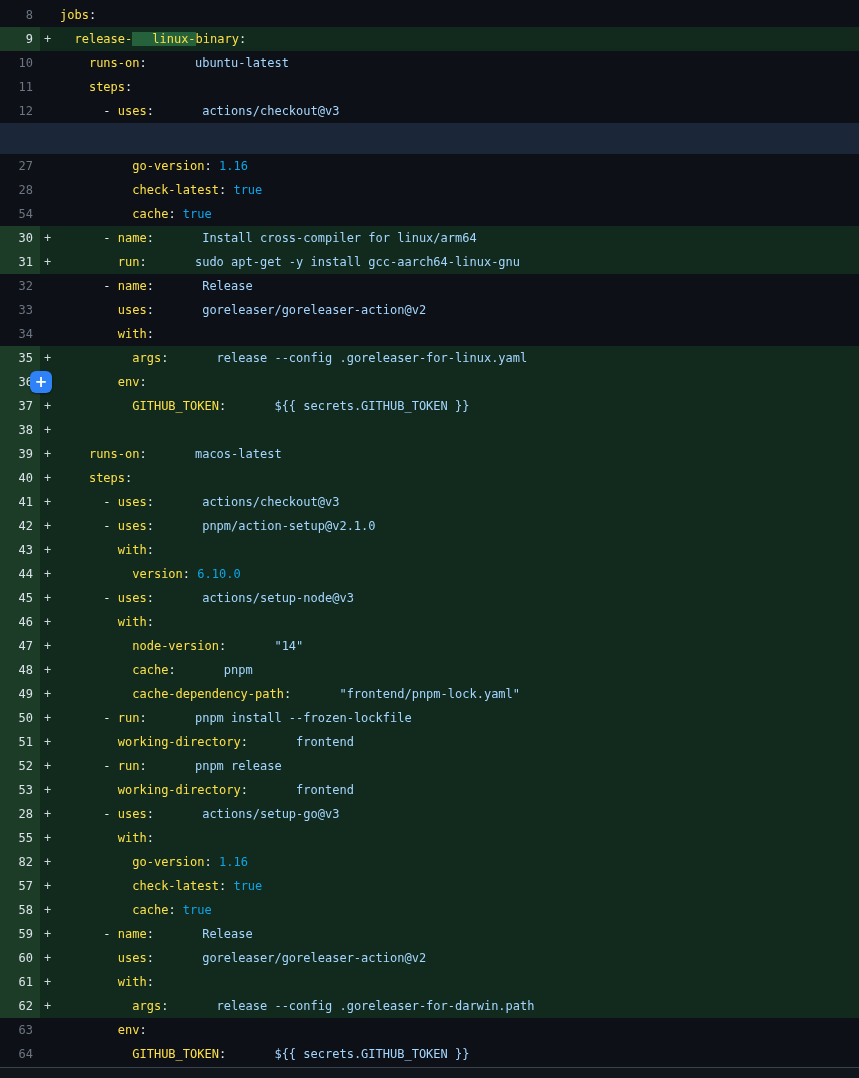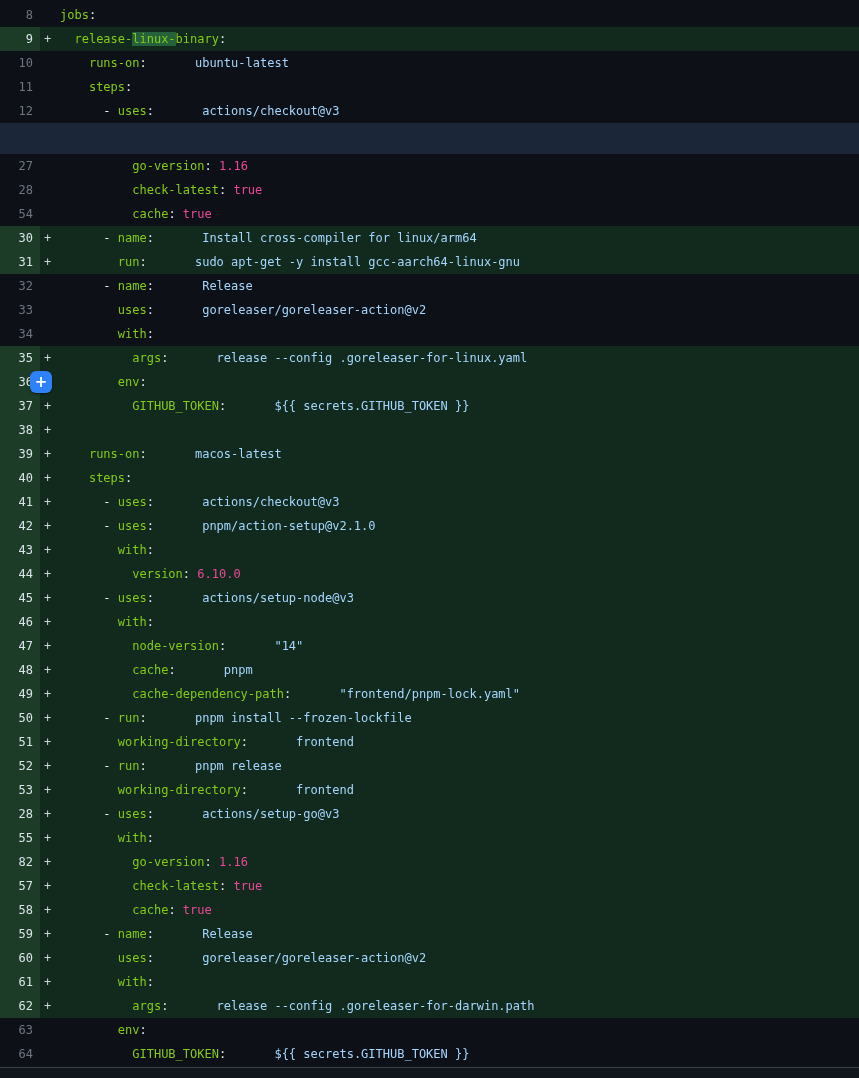--- a/index.html
+++ b/index.html
@@ -12,25 +12,25 @@
   .lines{padding-top:3px;}
   .row{display:flex;height:24px;line-height:24px;white-space:pre;position:relative;}
   .gut{
     flex:0 0 40px;width:40px;box-sizing:border-box;text-align:right;
     padding-right:7px;color:#6e7681;cursor:pointer;user-select:none;
   }
   .row.add{background:#112a1d;}
   .row.add .gut{background:#1d3c28;color:#dbe4ea;}
   .mark{flex:0 0 20px;width:20px;box-sizing:border-box;padding-left:4px;color:#cdd6dd;}
   .code{color:#e6edf3;}
-  .tk{color:#84cc16;}
+  .tk{color:#fde047;}
   .tv{color:#a5d6ff;margin-left:41px;}
-  .tn{color:#ec4899;}
+  .tn{color:#0ea5e9;}
   .tp{color:#e6edf3;}
-  .thl{background:#25613b;border-radius:0;}
+  .thl{background:#25613b;border-radius:0;padding-left:20px;}
   .row.expander{height:31px;background:#1b2639;cursor:pointer;}
   .cbtn{
     position:absolute;left:30px;top:1px;width:22px;height:22px;
     background:#2f81f7;border-radius:6px;color:#ffffff;
     display:flex;align-items:center;justify-content:center;
     font-family:"DejaVu Sans","Liberation Sans",sans-serif;
     font-size:15px;font-weight:bold;cursor:pointer;z-index:2;
     box-shadow:0 1px 2px rgba(0,0,0,0.5);
   }
   .bottom{

